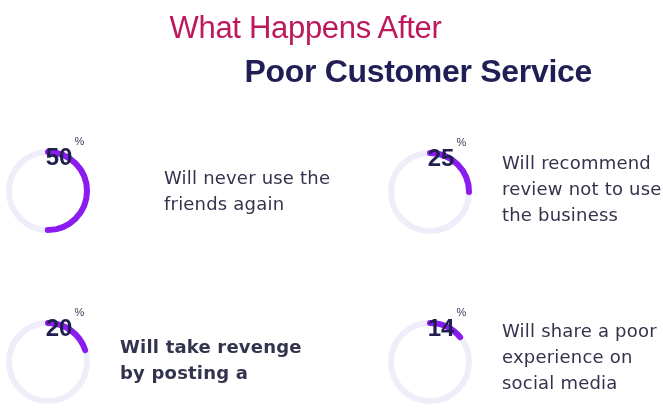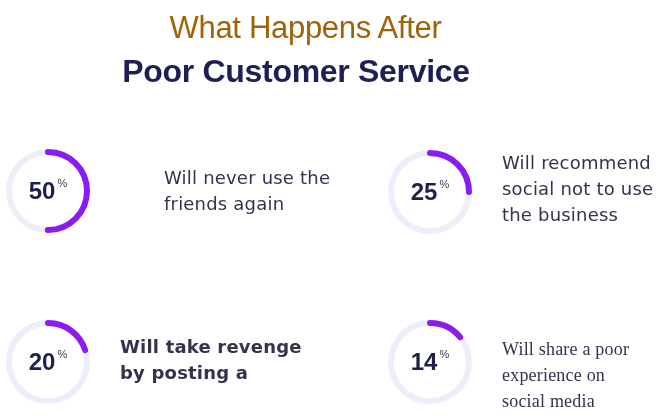--- a/index.html
+++ b/index.html
@@ -1,33 +1,33 @@
 <!DOCTYPE html>
 <html><head>
 <meta charset="utf-8">
 <style>
   * { margin: 0; padding: 0; box-sizing: border-box; }
   html, body { width: 663px; height: 420px; background: #ffffff; overflow: hidden; }
   body { position: relative; font-family: "Liberation Sans", sans-serif; color: #22224e; }
   .title-light {
     position: absolute; left: 0; width: 611px; top: 10px;
-    text-align: center; font-size: 31px; font-weight: 400; color: #a16207;
+    text-align: center; font-size: 31px; font-weight: 400; color: #be185d;
     letter-spacing: -0.3px;
   }
   .title-bold {
     position: absolute; left: 0; width: 592px; top: 53px;
-    text-align: center; font-size: 32px; font-weight: 700; color: #1f1f55;
+    text-align: right; font-size: 32px; font-weight: 700; color: #1f1f55;
     letter-spacing: -0.3px;
   }
   .stat { position: absolute; width: 290px; height: 110px; }
   .ring { position: absolute; left: 0; top: 0; width: 96px; height: 96px; }
   .ring svg { width: 96px; height: 96px; display: block; }
   .value {
-    position: absolute; left: 0; top: 0; width: 96px; height: 96px;
-    display: flex; align-items: center; justify-content: center;
+    position: absolute; left: 17px; top: 0; width: 96px; height: 96px;
+    display: flex; justify-content: center;
     font-size: 24px; font-weight: 700; color: #1f1f4d;
   }
   .value .num { position: relative; }
   .value .pct {
     font-size: 11px; font-weight: 400; color: #3a3a5a;
     position: relative; top: -8px; margin-left: 2px;
   }
   .desc {
     position: absolute; left: 120px; font-size: 18px; line-height: 26px;
     color: #33334d; font-family: "DejaVu Sans", sans-serif; font-weight: 400;
@@ -64,21 +64,21 @@
       <circle cx="48" cy="48" r="39" fill="none" stroke="#eeeefa" stroke-width="6"></circle>
       <circle class="arc" cx="48" cy="48" r="39" fill="none" stroke="#8b1cf0" stroke-width="6" stroke-linecap="round" transform="rotate(-90 48 48)" stroke-dasharray="61.26105674500096 245.04422698000386"></circle>
     </svg>
   </div>
   <div class="value">
     <span class="num">25</span>
       <span class="pct">%</span>
   </div>
   <div class="desc" style="top:6px;">
     <span>Will recommend</span>
-    <span>social not to use</span>
+    <span>review not to use</span>
     <span>the business</span>
   </div>
 </div>
 
 <div class="stat" style="left:0px; top:314px;">
   <div class="ring">
     <svg viewBox="0 0 96 96">
       <circle cx="48" cy="48" r="39" fill="none" stroke="#eeeefa" stroke-width="6"></circle>
       <circle class="arc" cx="48" cy="48" r="39" fill="none" stroke="#8b1cf0" stroke-width="6" stroke-linecap="round" transform="rotate(-90 48 48)" stroke-dasharray="49.00884539600077 245.04422698000386"></circle>
     </svg>
@@ -97,18 +97,18 @@
   <div class="ring">
     <svg viewBox="0 0 96 96">
       <circle cx="48" cy="48" r="39" fill="none" stroke="#eeeefa" stroke-width="6"></circle>
       <circle class="arc" cx="48" cy="48" r="39" fill="none" stroke="#8b1cf0" stroke-width="6" stroke-linecap="round" transform="rotate(-90 48 48)" stroke-dasharray="34.30619177720054 245.04422698000386"></circle>
     </svg>
   </div>
   <div class="value">
     <span class="num">14</span>
       <span class="pct">%</span>
   </div>
-  <div class="desc" style="top:22px;font-family:Liberation Serif, serif;">
+  <div class="desc" style="top:4px;">
     <span>Will share a poor</span>
     <span>experience on</span>
     <span>social media</span>
   </div>
 </div>
 
 </body></html>

